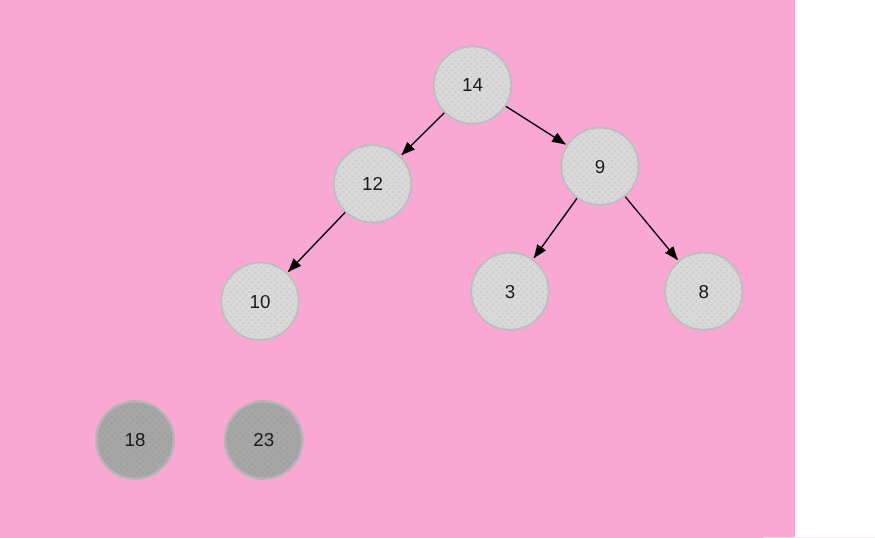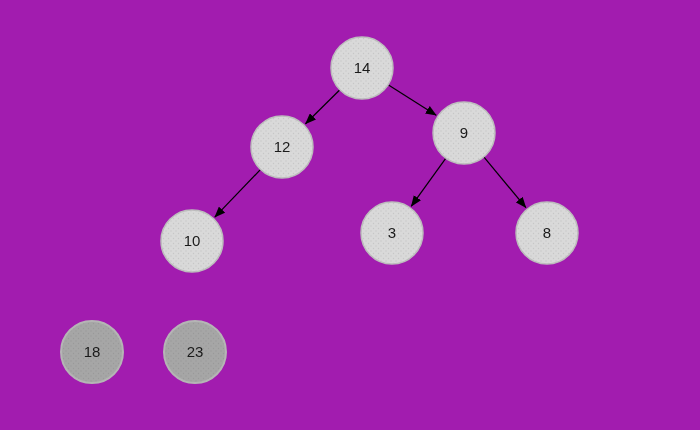--- a/index.html
+++ b/index.html
@@ -6,23 +6,24 @@
     margin: 0;
     padding: 0;
     width: 700px;
     height: 430px;
     background: #ffffff;
     overflow: hidden;
     font-family: "Liberation Sans", sans-serif;
   }
   #canvas {
     position: relative;
-    width: 700px;
+    width: 620px;
     height: 430px;
-    background: #a21caf;
+    background: #f9a8d4;
+    padding-left: 16px;
   }
   svg { display: block; }
   svg text {
     font-family: "Liberation Sans", sans-serif;
     font-size: 15px;
     user-select: none;
   }
 </style>
 </head>
 <body>

